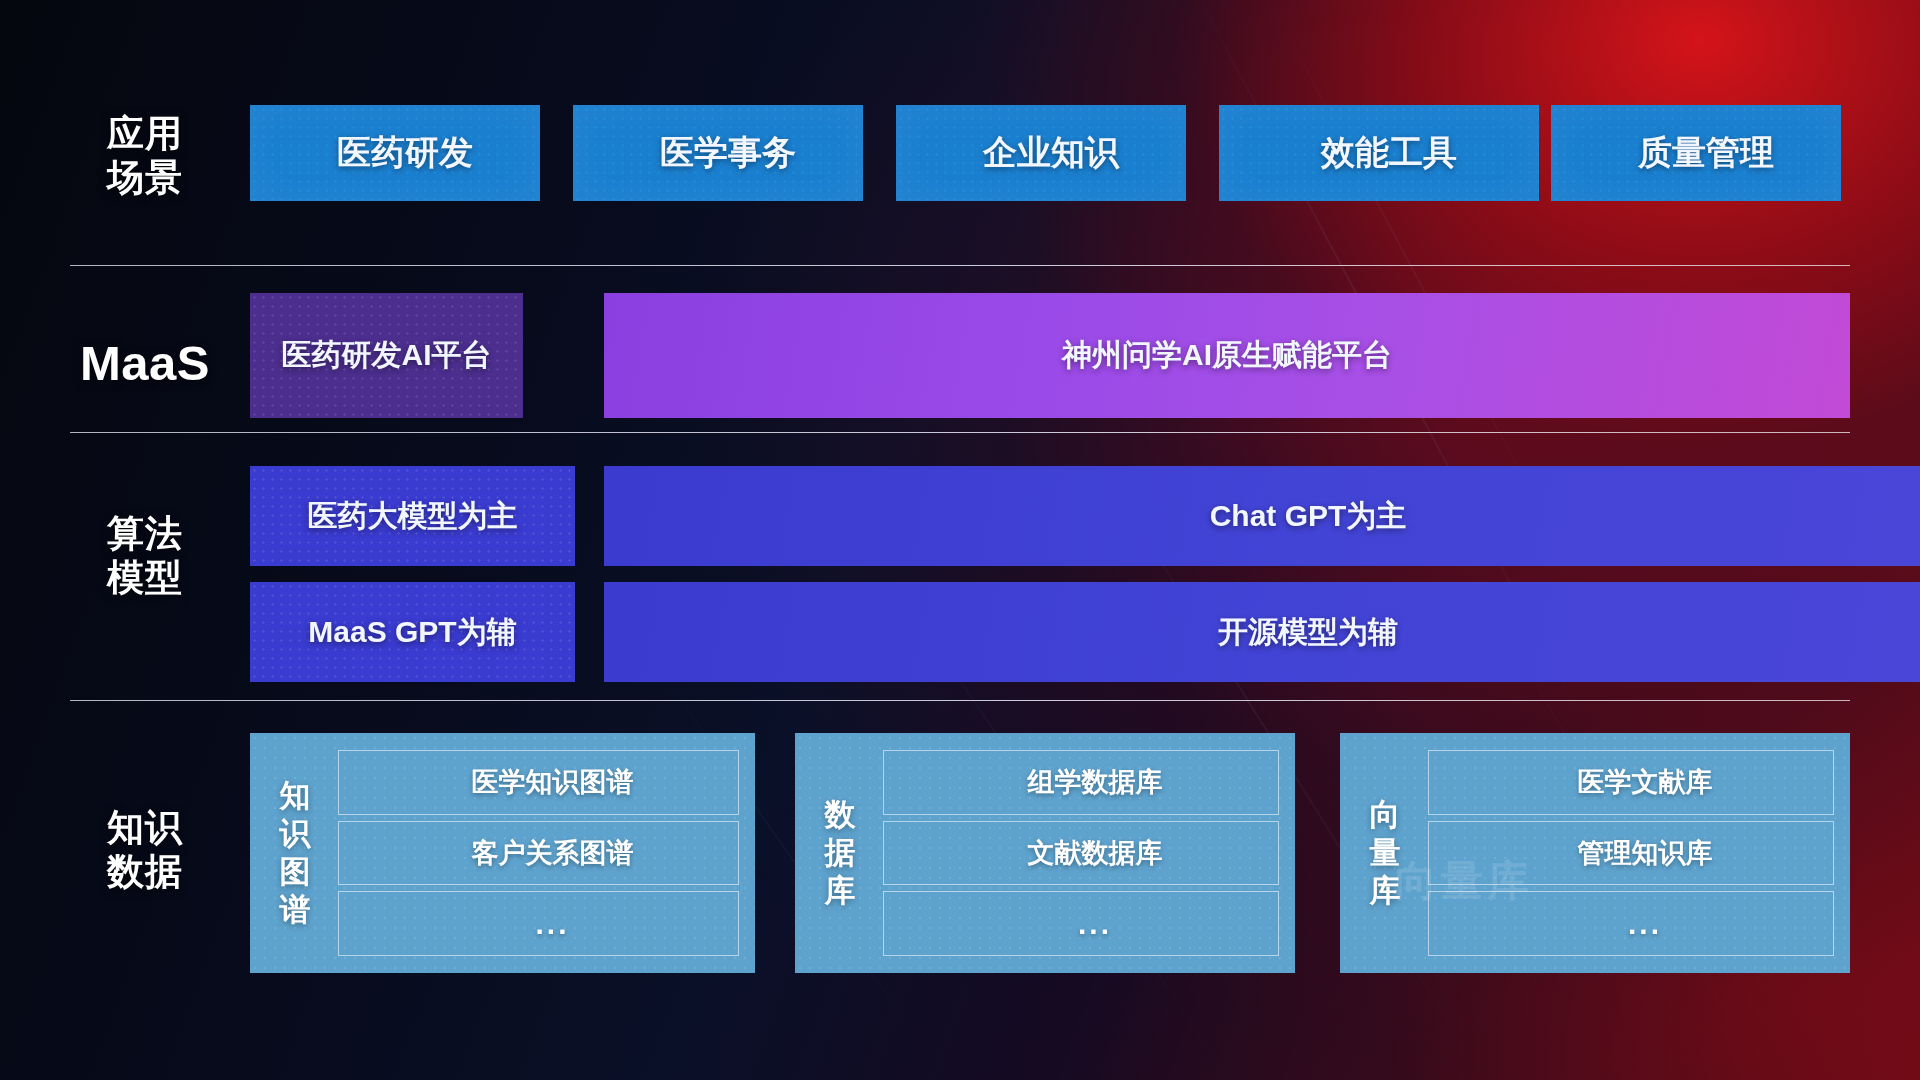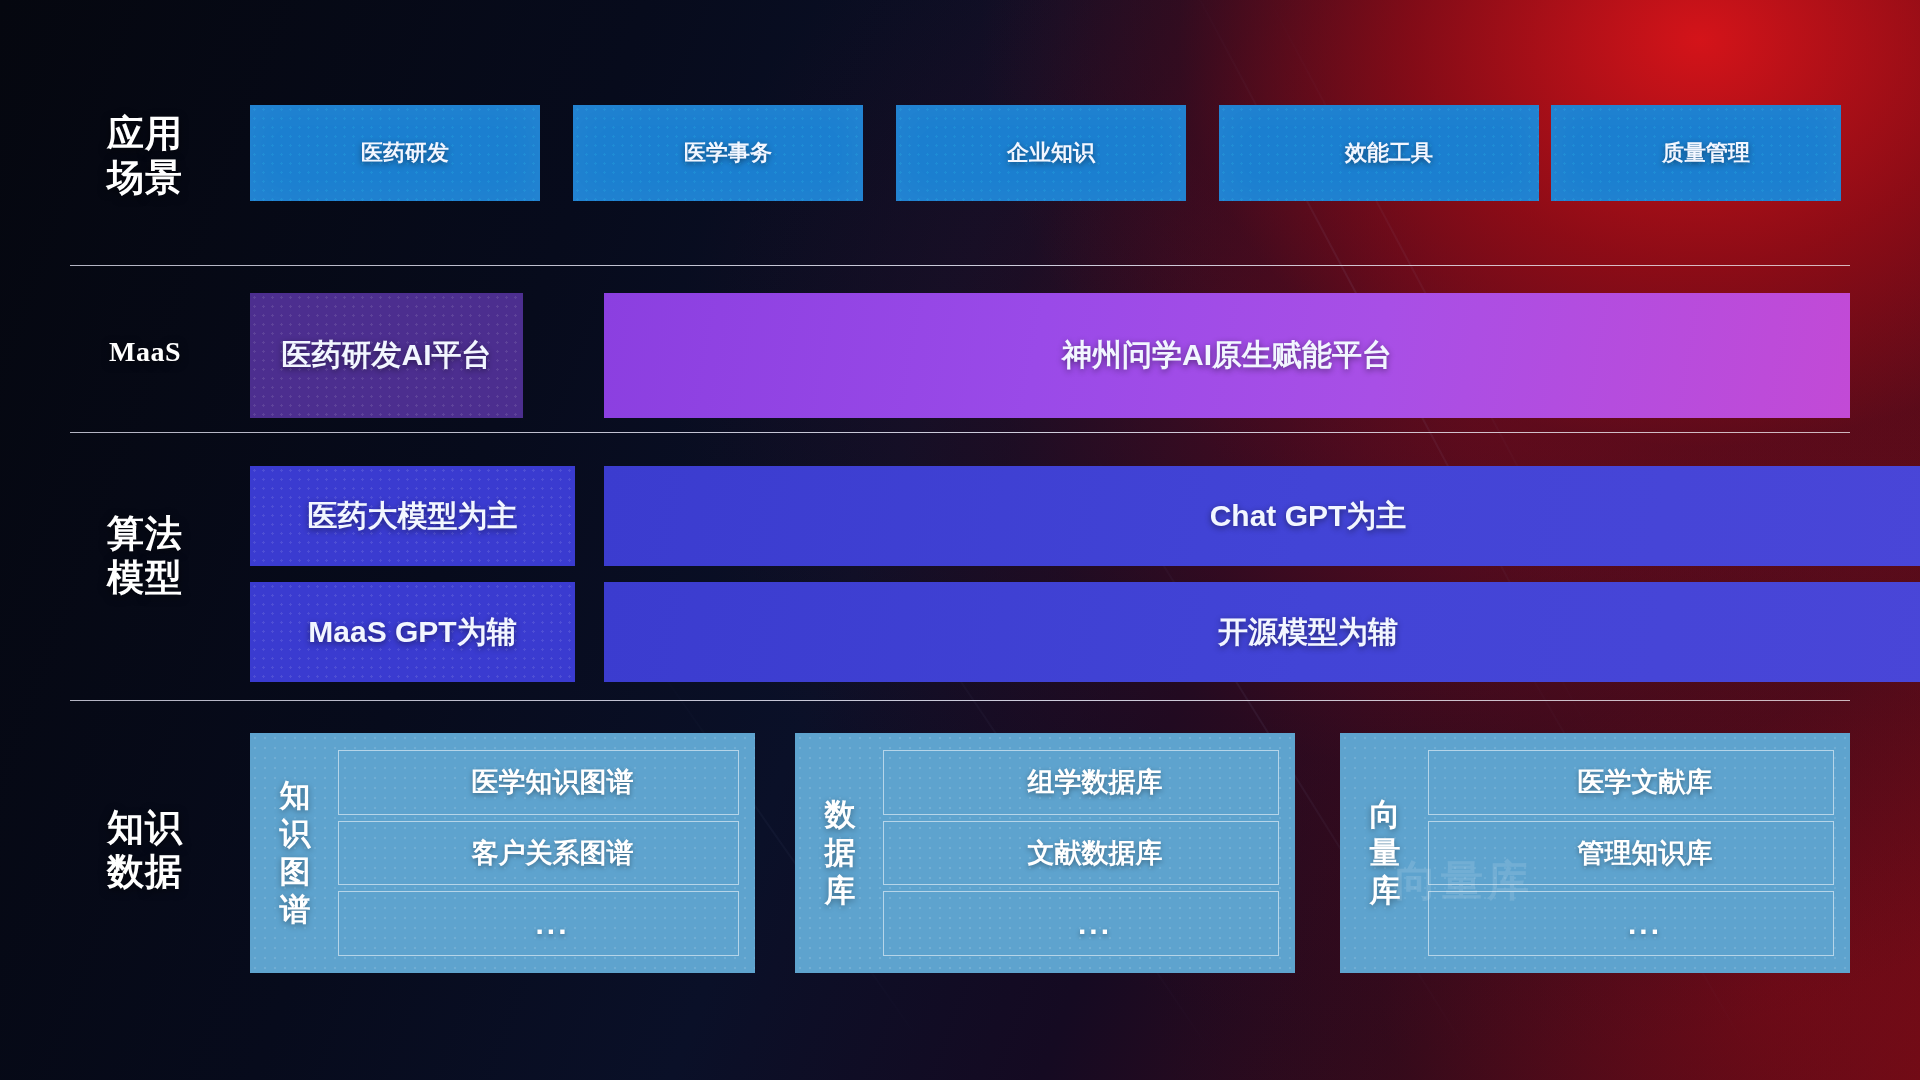--- a/index.html
+++ b/index.html
@@ -48,21 +48,21 @@
     left: 70px;
     width: 150px;
     text-align: center;
     color: #ffffff;
     font-weight: 700;
     font-size: 37px;
     line-height: 1.18;
     letter-spacing: 1px;
     text-shadow: 0 2px 8px rgba(0,0,0,0.6);
   }
-  .row-label.latin { font-size: 28px; letter-spacing: 0.5px; font-family: Liberation Serif, serif; }
+  .row-label.latin { font-size: 49px; letter-spacing: 0.5px; }
 
   .divider {
     position: absolute;
     left: 70px;
     width: 1780px;
     height: 1px;
     background: linear-gradient(90deg, rgba(210,210,225,0.85) 0%, rgba(225,225,240,0.9) 55%, rgba(235,225,230,0.8) 100%);
   }
 
   
@@ -75,21 +75,21 @@
     font-weight: 700;
     text-shadow: 0 2px 6px rgba(0,0,0,0.45);
     background-image:
       radial-gradient(rgba(255,255,255,0.10) 1px, transparent 1.2px);
     background-size: 9px 9px;
   }
 
   .app-cell {
     top: 105px;
     height: 96px;
-    font-size: 22px;
+    font-size: 34px;
     background-color: #1b7fd0;
     background-blend-mode: overlay;
     box-shadow: inset 0 0 40px rgba(255,255,255,0.05);
     padding-left: 20px;
   }
 
   .maas-cell-left {
     top: 293px;
     left: 250px;
     width: 273px;

